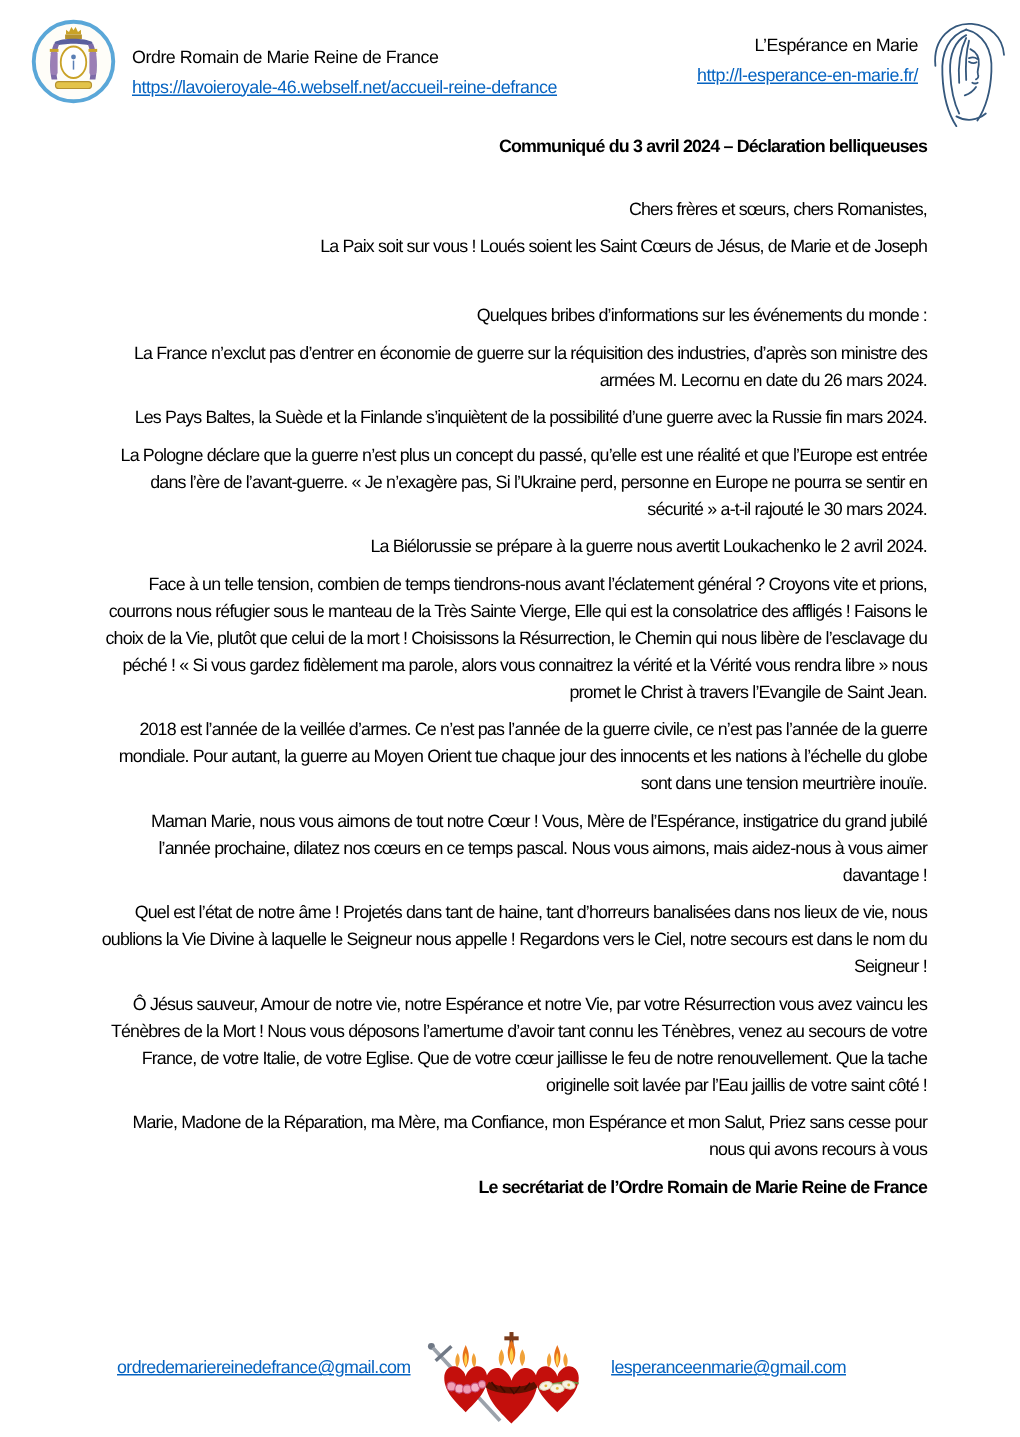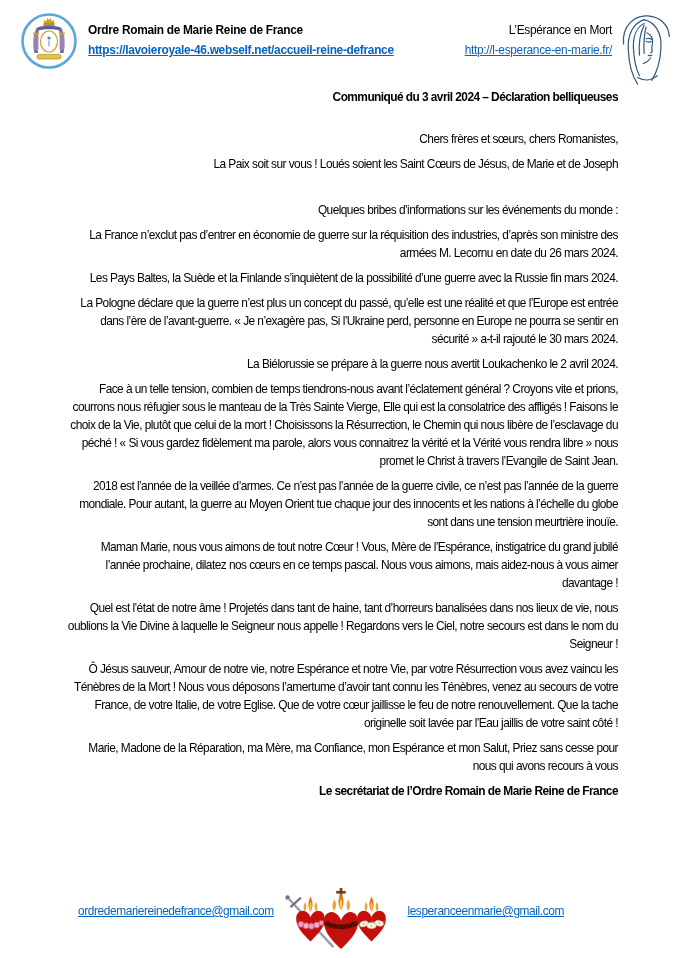--- a/index.html
+++ b/index.html
@@ -9,21 +9,21 @@
     background:#ffffff;
     overflow:hidden;
     font-family:"Liberation Sans", sans-serif;
     color:#000000;
   }
   
   .header{
     display:flex;justify-content:space-between;align-items:flex-start;
     padding:12px 6px 0 20px;height:80px;box-sizing:border-box;
   }
-  .header-left{display:flex;gap:10px;align-items:flex-start;font-weight:bold;}
+  .header-left{display:flex;gap:10px;align-items:center;}
   .header-right{display:flex;gap:6px;align-items:flex-start;}
   .org-block{margin-top:8px;font-size:11.9px;line-height:20px;letter-spacing:-0.3px;}
   .org-block.right{text-align:right;}
   a.link{color:#0563C1;text-decoration:underline;cursor:pointer;}
   
   .content{margin:4px 62px 0 66px;}
   .content p{
     margin:0 0 7px 0;
     font-size:11.9px;
     line-height:18px;
@@ -68,21 +68,21 @@
           <rect x="17" y="42.4" width="24" height="4.6" rx="2.2" fill="#e3c34a" stroke="#b5922f" stroke-width="0.8"></rect>
         </svg>
       </span>
       <div class="org-block">
         <div>Ordre Romain de Marie Reine de France</div>
         <a class="link">https://lavoieroyale-46.webself.net/accueil-reine-defrance</a>
       </div>
     </div>
     <div class="header-right">
       <div class="org-block right">
-        <div>L’Espérance en Mort</div>
+        <div>L’Espérance en Marie</div>
         <a class="link">http://l-esperance-en-marie.fr/</a>
       </div>
       <span>
         <svg viewBox="0 0 60 82" width="56" height="77" fill="none" stroke="#35587d" stroke-width="1.3" stroke-linecap="round">
           <path d="M6 34 C4 14 18 3 32 4 C45 5 54 13 55 26"></path>
           <path d="M28 8 C16 12 10 24 11 40 C11.6 55 15 68 21 77"></path>
           <path d="M28 8 C40 11 47 22 46 38 C45.4 52 42 64 36 73"></path>
           <path d="M28 12 C20 16 16 26 16.5 38 C17 50 19 60 23 68"></path>
           <path d="M28 14 C24 22 22 34 23 46"></path>
           <path d="M30 16 C28 24 27.4 34 28 44"></path>

